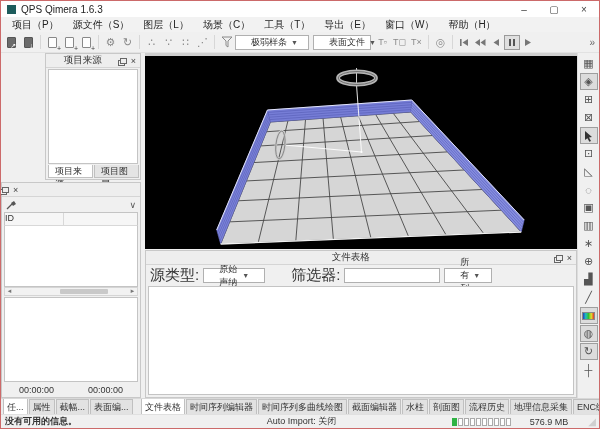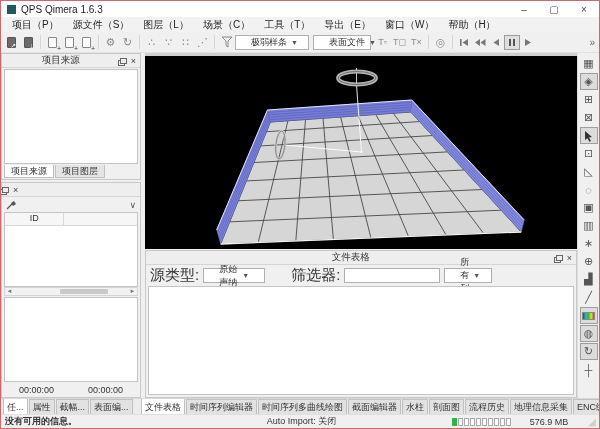--- a/index.html
+++ b/index.html
@@ -31,26 +31,26 @@
   .leftcol{width:140px;flex:0 0 140px;display:flex;flex-direction:column;background:#f0f0f0;}
   .panel{display:flex;flex-direction:column;border:1px solid #c8c8c8;background:#f0f0f0;min-height:0;}
   .phead{height:14px;flex:0 0 14px;display:flex;align-items:center;background:#eeeeee;border-bottom:1px solid #d5d5d5;}
   .ptitle{flex:1;text-align:center;font-size:9.5px;color:#333;}
   .float-ico{width:7px;height:6px;border:1px solid #666;margin-right:4px;box-shadow:-2px 2px 0 -1px #f0f0f0,-2px 2px 0 0 #666;}
   .x-ico{font-size:9px;color:#444;margin-right:4px;}
   .pcontent{flex:1;background:#fff;border:1px solid #c4c4c4;margin:1px 2px 1px 2px;min-height:0;}
   .ptabs{height:14px;flex:0 0 14px;display:flex;align-items:flex-start;padding-left:2px;}
   .ptab{font-size:9px;color:#333;padding:0 6px;height:13px;line-height:13px;background:#e4e4e4;border:1px solid #c0c0c0;border-top:none;margin-right:1px;}
   .ptab.active{background:#fff;}
-  .proj{height:127px;flex:0 0 127px;}
+  .proj{height:127px;flex:0 0 127px;margin-left:44px;}
   .task{flex:1;margin-top:2px;}
   .ttools{height:15px;flex:0 0 15px;display:flex;align-items:center;padding:0 4px;}
   .ttools .chev{margin-left:auto;font-size:9px;color:#555;}
   .thead{height:13px;flex:0 0 13px;display:flex;background:#f6f6f6;border:1px solid #c4c4c4;border-bottom:none;margin:0 2px;}
-  .th{font-size:9px;color:#333;text-align:center;border-right:1px solid #d8d8d8;}
+  .th{font-size:9px;color:#333;text-align:left;border-right:1px solid #d8d8d8;}
   .th.id{width:45%;}
   .th.name{width:45%;margin-top:35px;}
   .tbody{flex:1;background:#fff;border:1px solid #c4c4c4;border-top:1px solid #d8d8d8;margin:0 2px;min-height:30px;}
   .hscroll{height:9px;flex:0 0 9px;margin:0 2px;background:#f2f2f2;border:1px solid #d5d5d5;display:flex;align-items:center;position:relative;}
   .harrow{font-size:6px;color:#777;width:9px;text-align:center;}
   .hthumb{position:absolute;left:42%;width:36%;height:5px;background:#c9c9c9;border-radius:1px;}
   .box2{flex:1.4;background:#fff;border:1px solid #c4c4c4;margin:1px 2px;min-height:30px;}
   .times{height:14px;flex:0 0 14px;display:flex;align-items:center;justify-content:space-around;font-size:9px;color:#333;}
   
   .centercol{flex:1;display:flex;flex-direction:column;min-width:0;padding-left:4px;background:#f0f0f0;}

